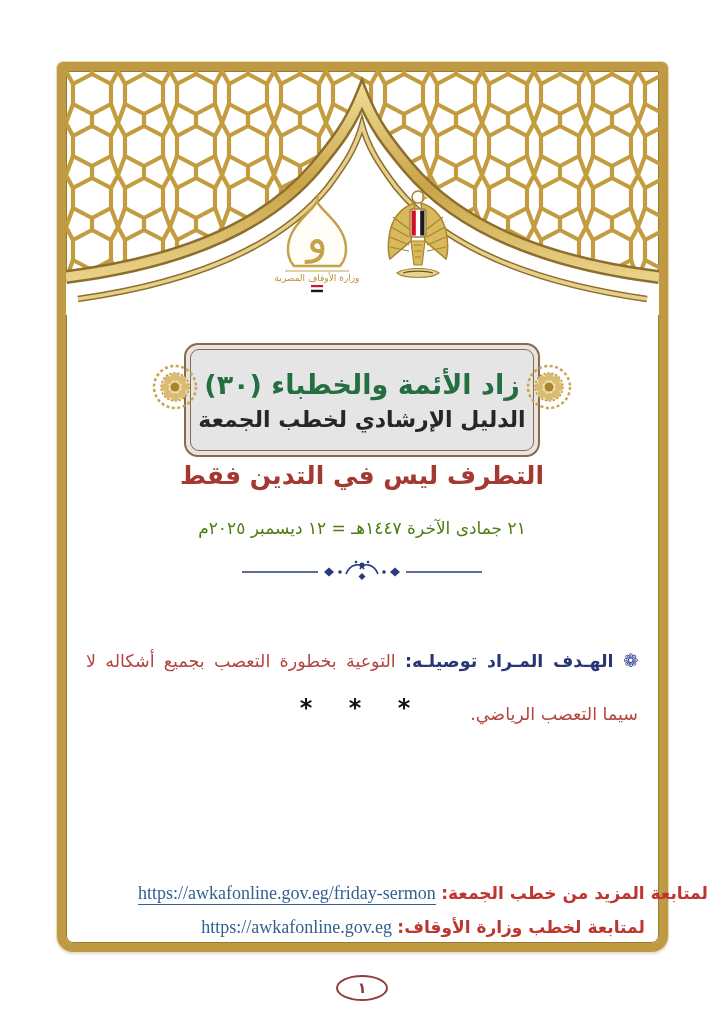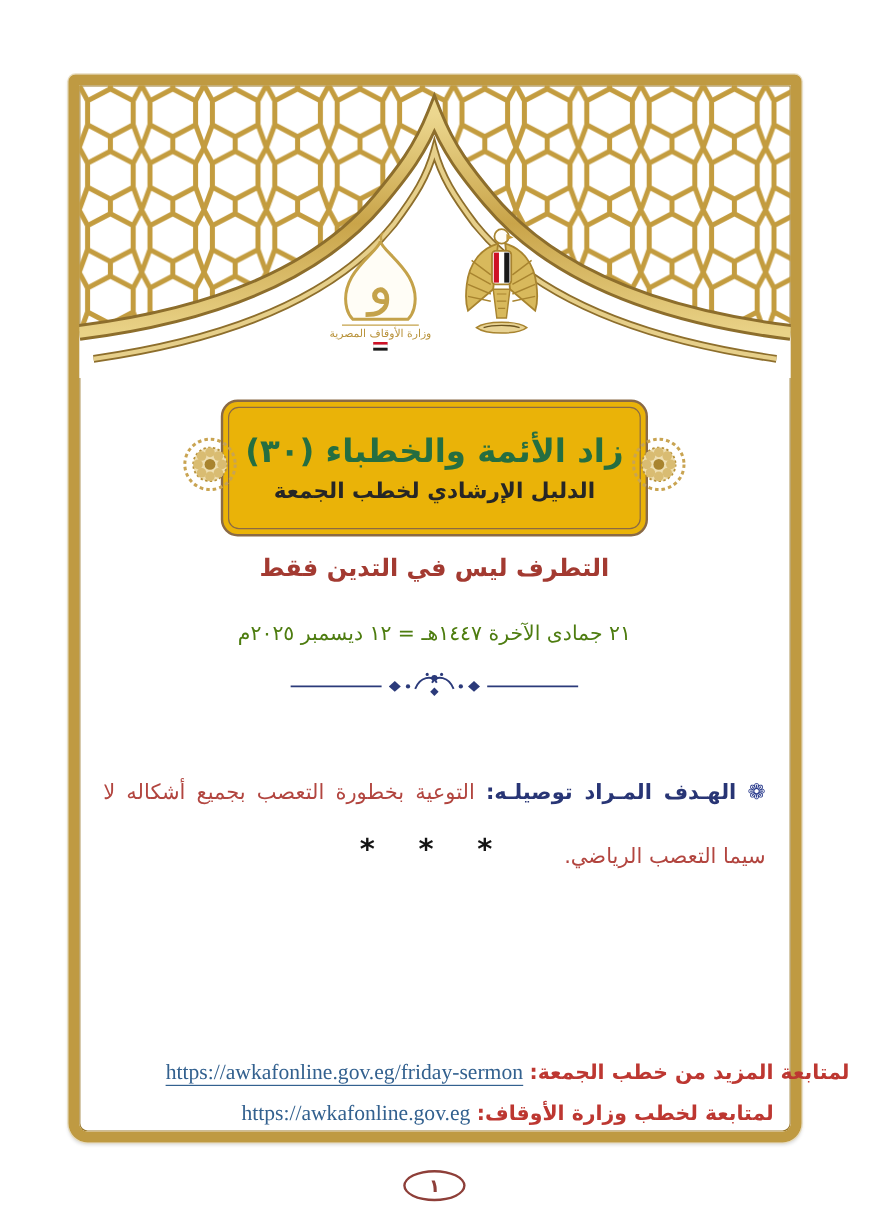--- a/index.html
+++ b/index.html
@@ -21,38 +21,38 @@
   .header-art {
     position:absolute; left:66px; top:71px; width:593px; height:244px;
   }
   .header-art svg { display:block; width:100%; height:100%; }
   .logos {
     position:absolute; left:66px; top:175px; width:593px; height:120px;
     display:flex; justify-content:center; align-items:flex-end; gap:18px;
   }
   
   .title-box {
-    position:absolute; left:184px; top:333px; width:356px; height:114px;
-    border:2.5px solid #8a6a45; border-radius:14px; background:#eab308;
+    position:absolute; left:184px; top:343px; width:356px; height:114px;
+    border:2.5px solid #8a6a45; border-radius:14px; background:#e5e5e5;
     padding:4px;
   }
   .title-box-inner {
     width:100%; height:100%;
     border:1.5px solid #8a6a45; border-radius:9px;
     display:flex; flex-direction:column; justify-content:center; align-items:center; gap:7px;
   }
   .series-title { color:#256e41; font-size:27px; font-weight:bold; direction:rtl; }
-  .series-subtitle { color:#262626; font-size:18px; font-weight:bold; direction:rtl; }
+  .series-subtitle { color:#262626; font-size:22px; font-weight:bold; direction:rtl; }
   .rosette { position:absolute; top:355px; width:48px; height:64px; }
   .rosette.left  { left:151px; }
   .rosette.right { left:525px; }
   
   .sermon-title {
     position:absolute; left:0; top:461px; width:724px; text-align:center;
-    color:#a33a31; font-size:20px; font-weight:bold; direction:rtl;
+    color:#a33a31; font-size:25px; font-weight:bold; direction:rtl;
   }
   .date-line {
     position:absolute; left:0; top:518px; width:724px; text-align:center;
     color:#4d7c0f; font-size:17px; direction:rtl;
   }
   .divider { position:absolute; left:242px; top:556px; width:240px; height:30px; }
   
   .goal {
     position:absolute; left:86px; top:634px; width:552px;
     direction:rtl; text-align:justify; font-size:17.5px; line-height:3.0;

